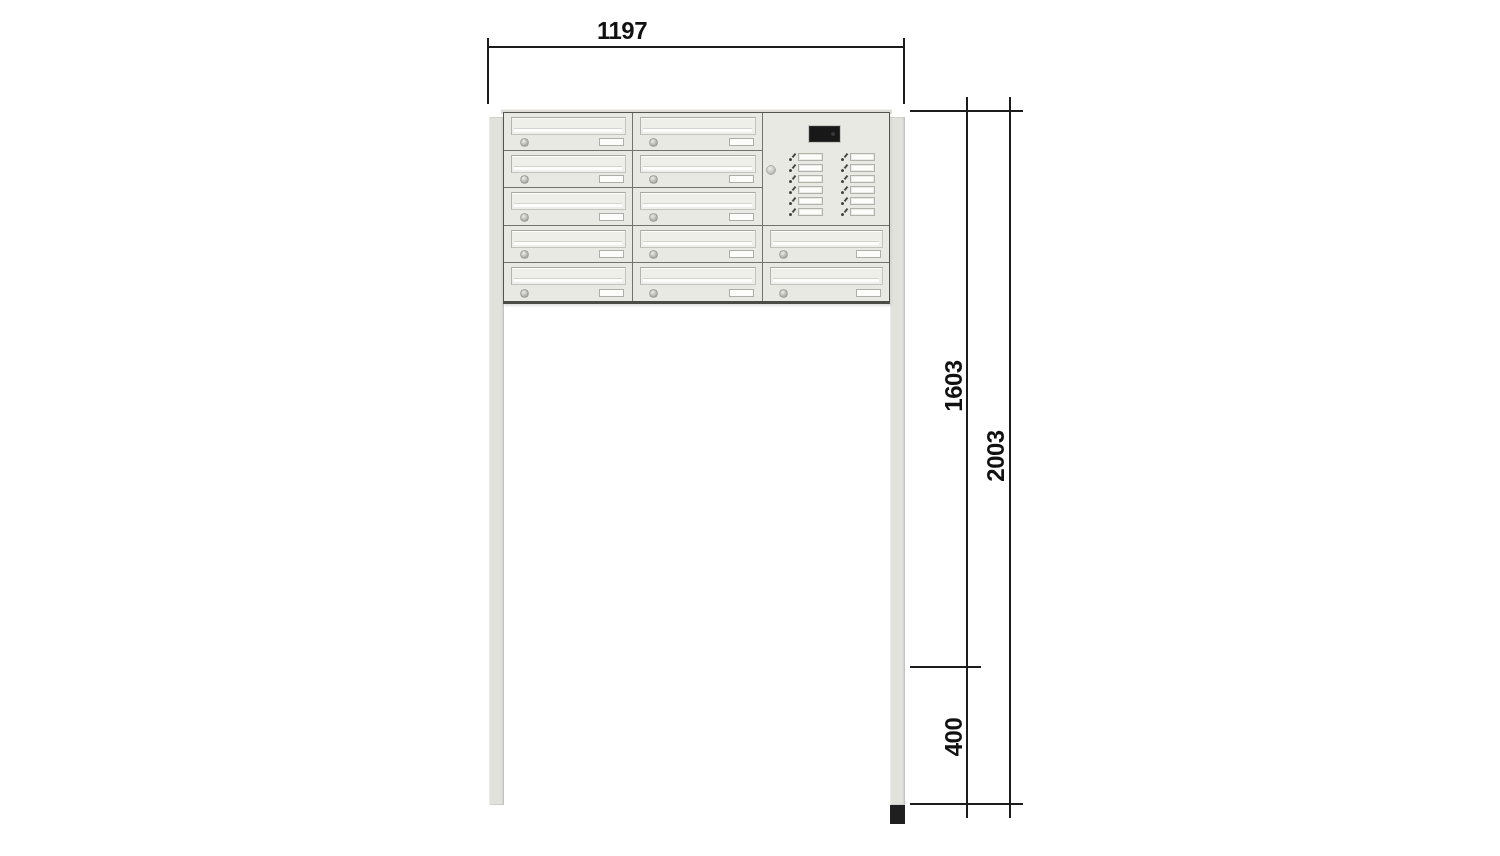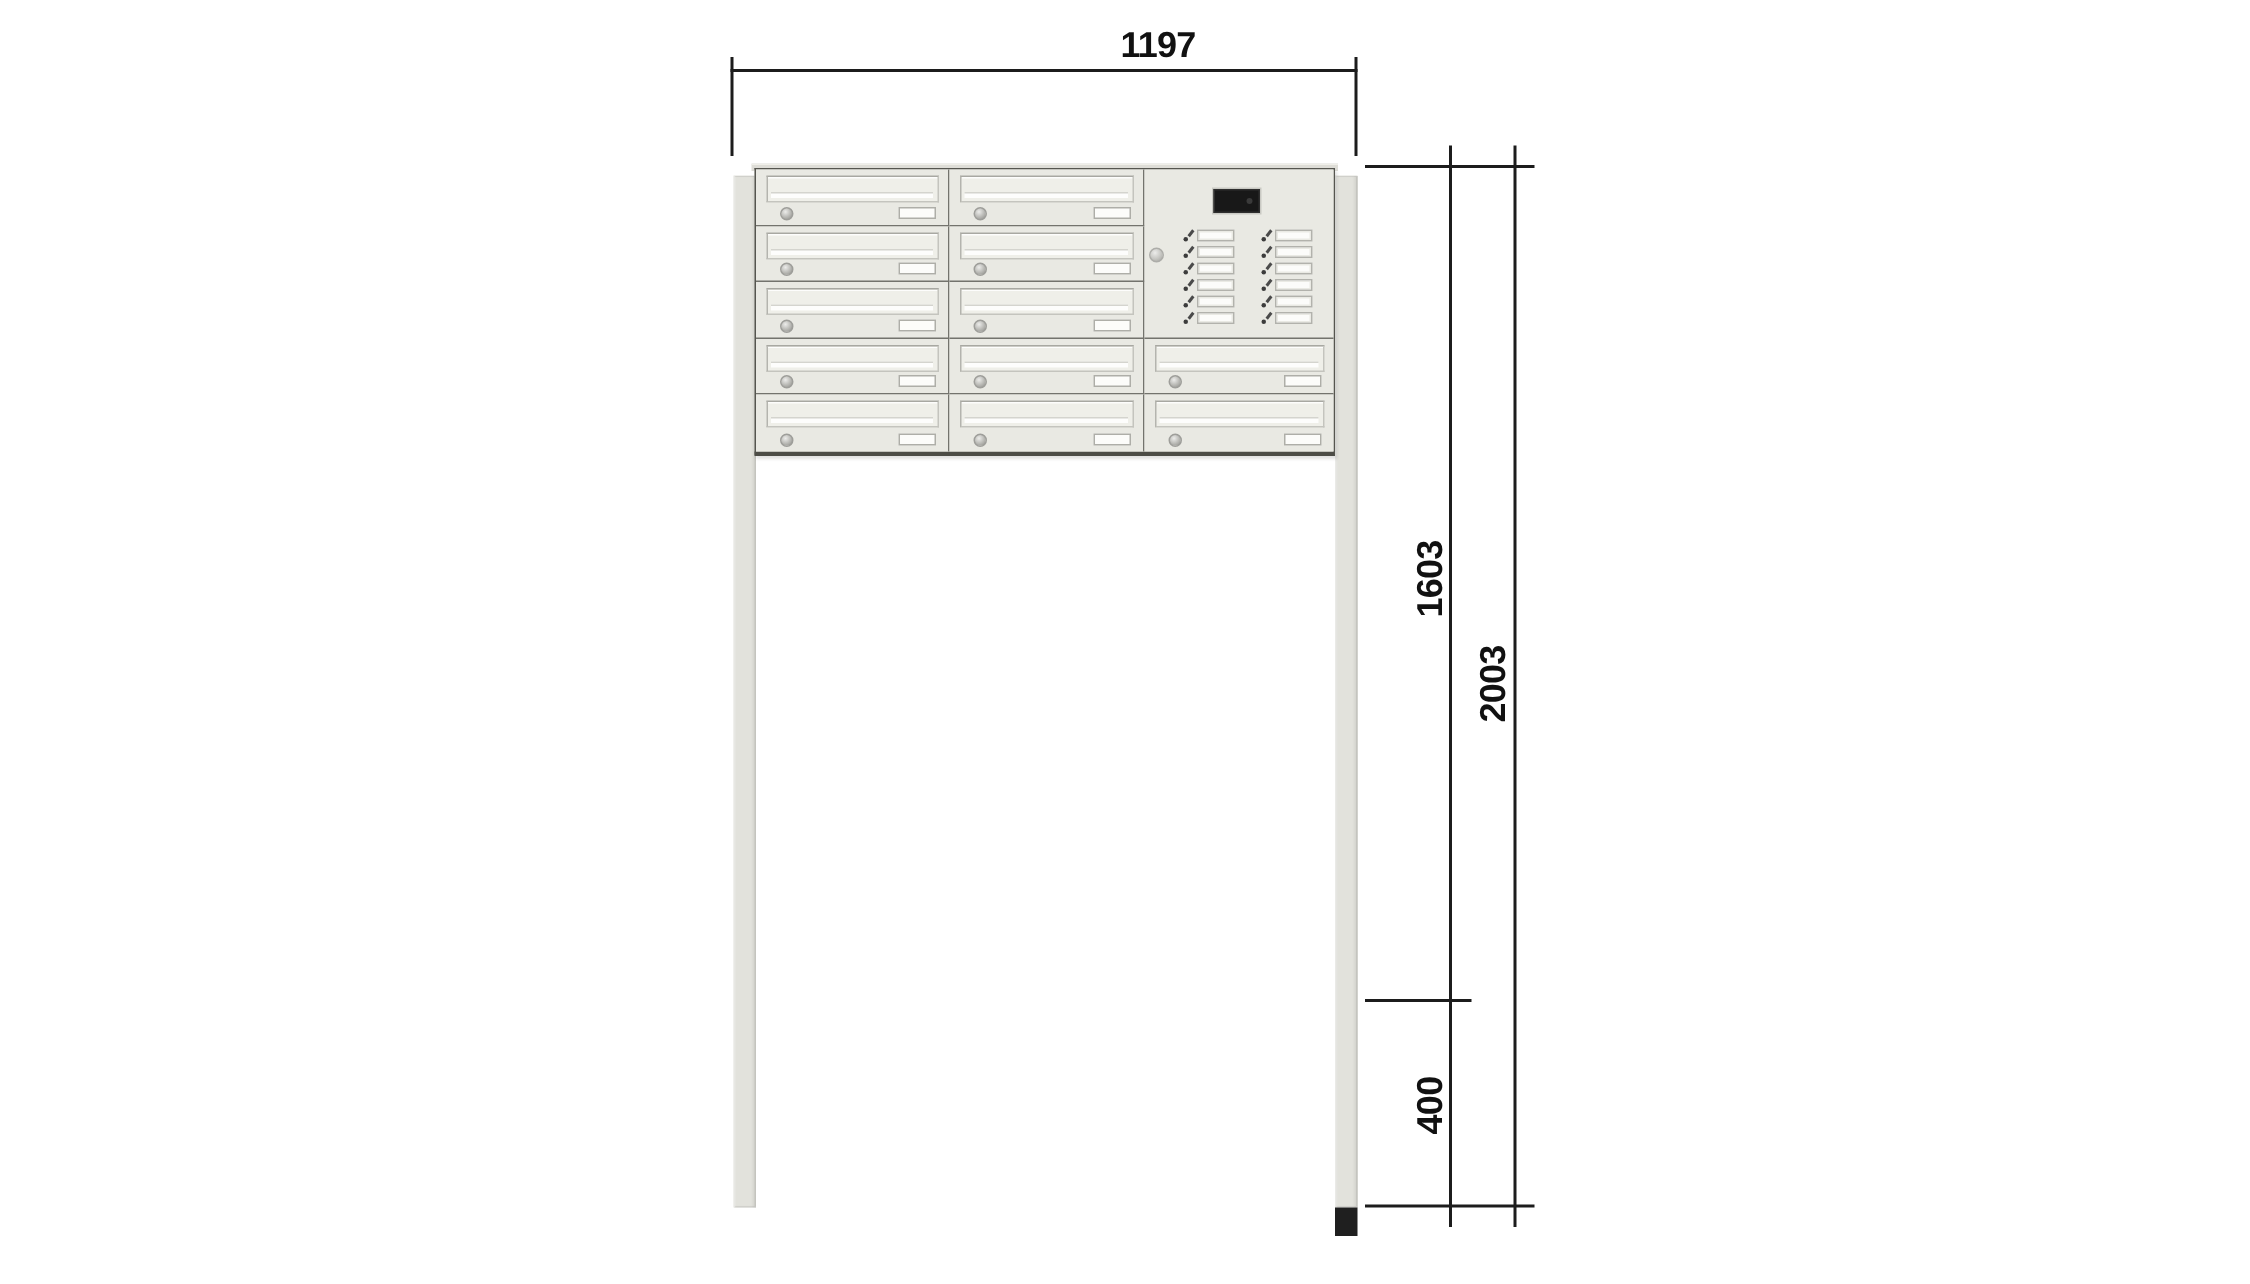--- a/index.html
+++ b/index.html
@@ -10,21 +10,21 @@
   }
   
   .line{position:absolute;background:var(--line,#1c1c1c);}
   .line.h{height:2px;}
   .line.v{width:2px;}
   .dim-label{
     position:absolute;color:var(--label,#111111);font-size:24px;font-weight:bold;
     letter-spacing:-0.5px;line-height:1;white-space:nowrap;
   }
   .dim-label.rot{transform:translate(-50%,-50%) rotate(-90deg);}
-  .dim-label.horiz{text-align:right;}
+  .dim-label.horiz{text-align:left;}
   
   .post{
     position:absolute;width:15px;background:var(--post,#e2e2dc);
     box-shadow:inset -2px 0 2px rgba(0,0,0,0.07), inset 1px 0 1px rgba(255,255,255,0.6), inset 0 0 0 1px #d2d2cc;
   }
   .foot{position:absolute;background:var(--anchor-foot,#1f1f1f);}
   .lid{position:absolute;background:#deddd7;box-shadow:inset 0 1px 0 #f0efe9;}
   
   .unit{
     position:absolute;left:503px;top:112px;width:387px;height:192px;

